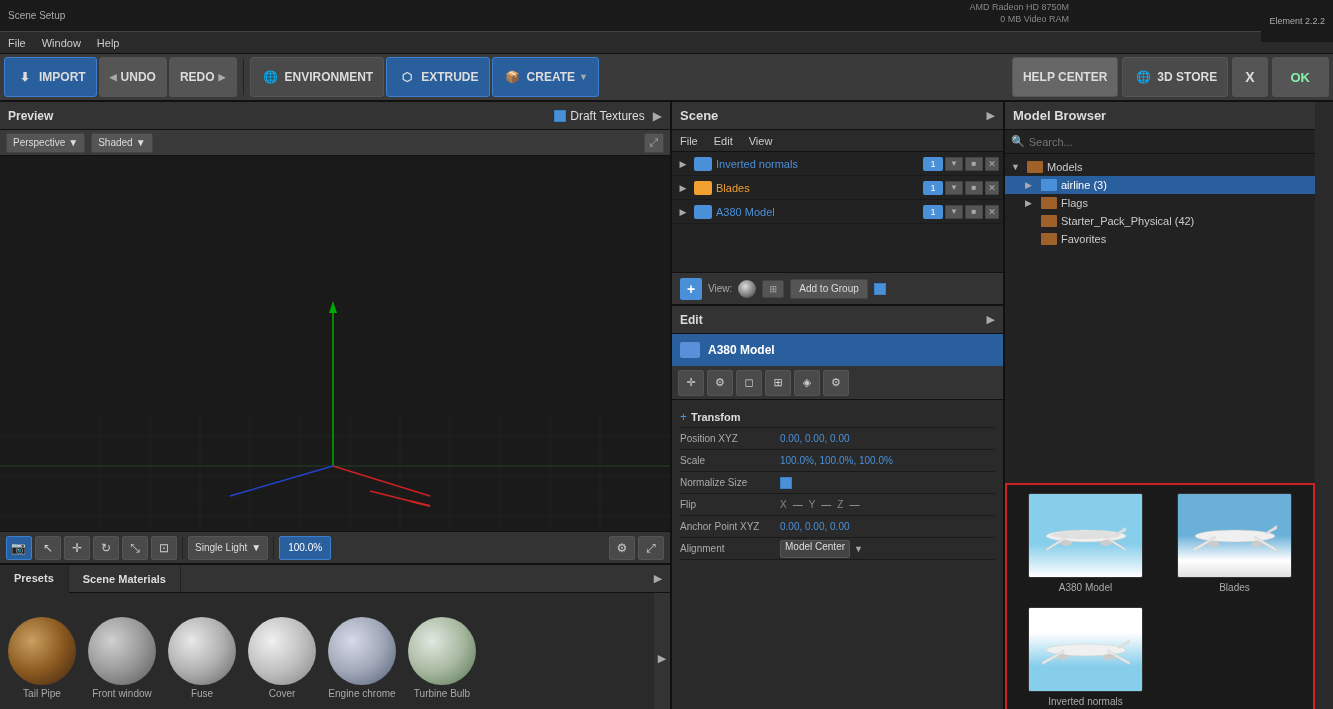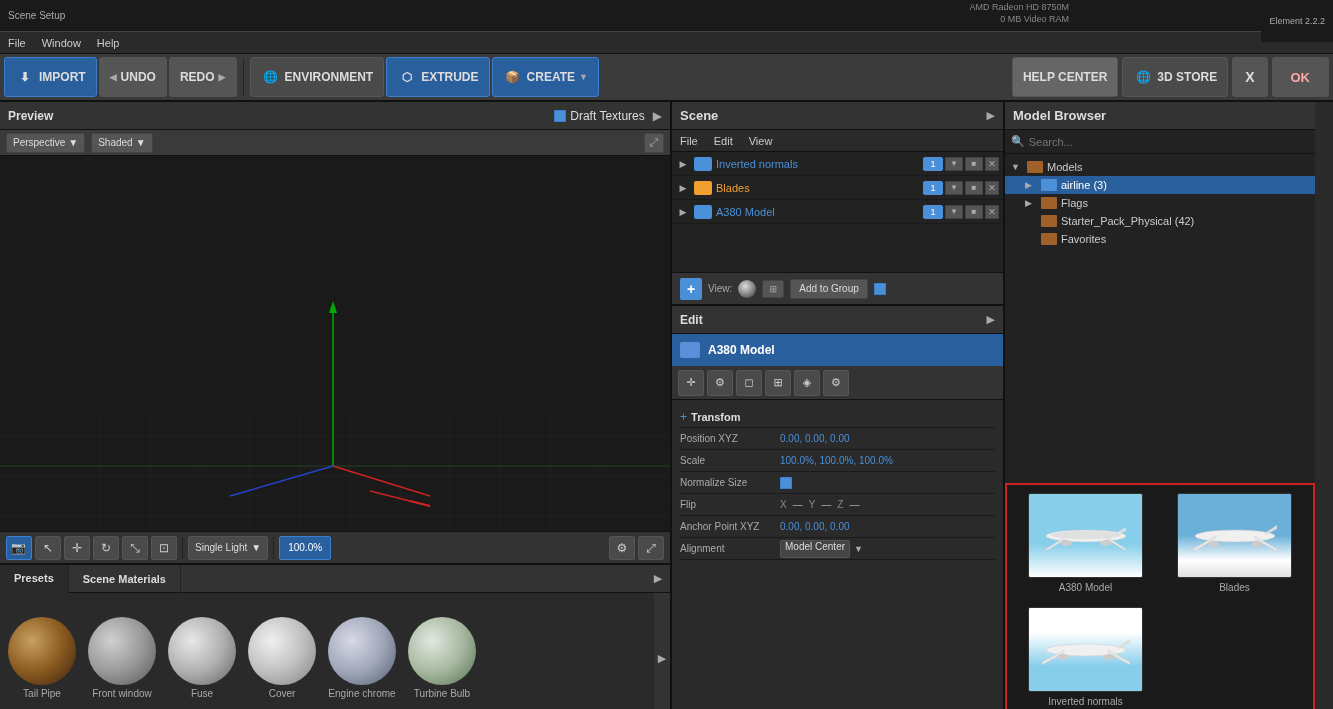--- a/index.html
+++ b/index.html
@@ -20,21 +20,21 @@
     .toolbar { height: 48px; background: #3a3a3a; display: flex; align-items: center; padding: 0 4px; gap: 2px; border-bottom: 2px solid #111; }
     .tb-btn { height: 40px; display: flex; align-items: center; gap: 4px; padding: 0 10px; background: #4a4a4a; border: 1px solid #555; border-radius: 3px; cursor: pointer; color: #ddd; font-size: 12px; font-weight: bold; }
     .tb-btn .icon { width: 20px; height: 20px; display: flex; align-items: center; justify-content: center; }
     .tb-btn-blue { background: #2a5f9e; border-color: #3a7fd0; }
     .tb-undo { background: #555; }
     .tb-arrow { font-size: 9px; color: #aaa; }
     .tb-divider { width: 1px; height: 36px; background: #222; margin: 0 4px; }
     .tb-right { margin-left: auto; display: flex; gap: 4px; align-items: center; }
     .tb-help { background: #666; }
     .tb-3dstore { background: #4a4a4a; }
-    .tb-ok { background: #555; color: #fca5a5; font-size: 13px; font-weight: bold; padding: 0 18px; }
+    .tb-ok { background: #555; color: #86efac; font-size: 13px; font-weight: bold; padding: 0 18px; }
     .tb-x { background: #555; font-size: 14px; font-weight: bold; padding: 0 12px; }
 
     
     .main { display: flex; height: calc(709px - 18px - 22px - 48px); }
 
     
     .left-panel { width: 672px; display: flex; flex-direction: column; border-right: 2px solid #111; }
     .panel-header { height: 28px; background: #333; display: flex; align-items: center; padding: 0 8px; border-bottom: 1px solid #111; font-size: 12px; color: #ddd; }
     .panel-header-title { font-weight: bold; }
     .panel-expand { margin-left: auto; cursor: pointer; }

